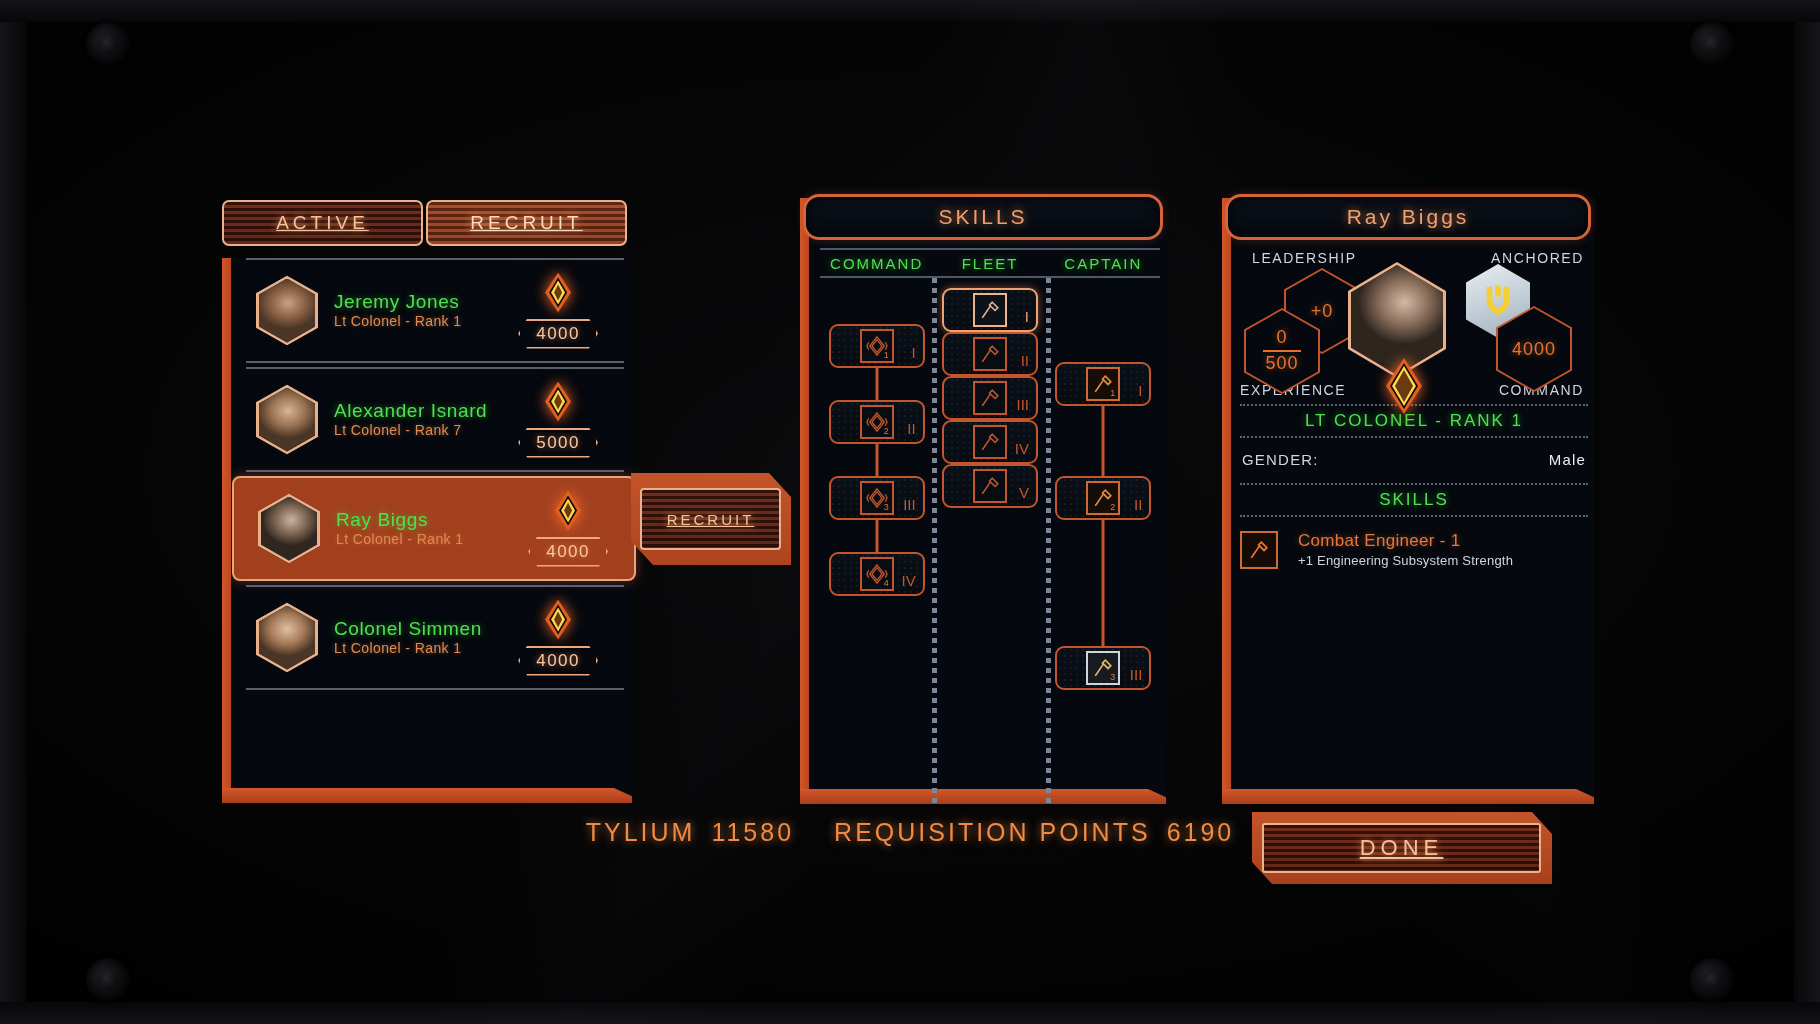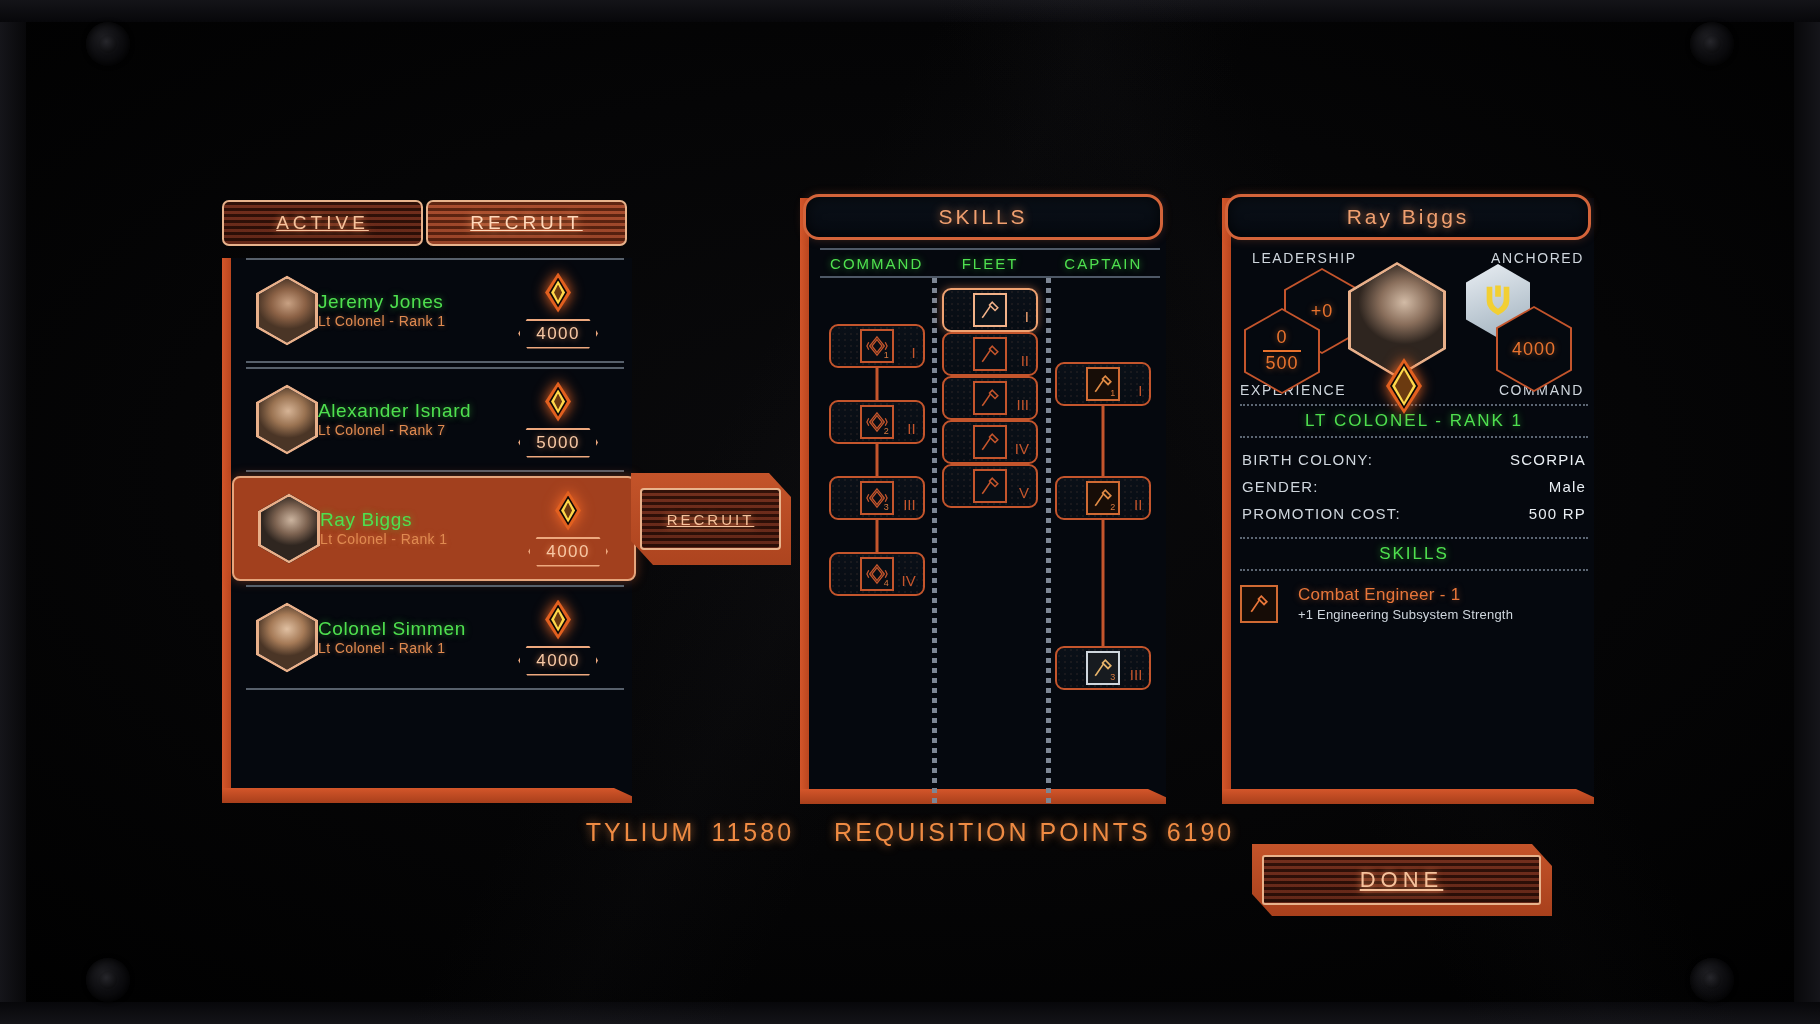--- a/index.html
+++ b/index.html
@@ -139,21 +139,21 @@
     width:62px; height:70px; flex:0 0 62px;
     clip-path: polygon(50% 0,100% 25%,100% 75%,50% 100%,0 75%,0 25%);
     background:#0c1118; position:relative;
     filter: drop-shadow(0 0 1px #e9b08a);
   }
   .avatar .face{ position:absolute; inset:3px;
     clip-path: polygon(50% 0,100% 25%,100% 75%,50% 100%,0 75%,0 25%); }
   .avatar .ring{ position:absolute; inset:0;
     clip-path: polygon(50% 0,100% 25%,100% 75%,50% 100%,0 75%,0 25%);
     background:#e9b08a; z-index:-1; }
-  .who{ }
+  .who{ margin-left:16px; }
   .who .nm{ color:#4fe04f; font-size:19px; letter-spacing:.6px;
             text-shadow:0 0 7px rgba(60,230,60,.55); line-height:1.05; }
   .who .rk{ color:#e08a50; font-size:14px; letter-spacing:.4px;
             text-shadow:0 0 5px rgba(224,138,80,.5); margin-top:1px; }
   .rowright{ margin-left:auto; margin-right:26px; display:flex;
              flex-direction:column; align-items:center; gap:6px; }
   .diamond{
     width:26px; height:40px; position:relative;
     display:flex; align-items:center; justify-content:center;
     filter: drop-shadow(0 0 7px rgba(255,110,40,.95));
@@ -276,21 +276,21 @@
   .skillitem{ display:flex; gap:20px; align-items:flex-start; margin-top:14px; }
   .skillitem .box{
     width:38px; height:38px; border:2px solid #d06a33; background:#160c06;
     display:flex; align-items:center; justify-content:center; flex:0 0 38px;
   }
   .skillitem .nm{ color:#e8763a; font-size:17px; letter-spacing:.3px;
     text-shadow:0 0 6px rgba(232,118,58,.5); }
   .skillitem .ds{ color:#cfd6dd; font-size:13px; letter-spacing:.2px; margin-top:2px; }
 
   
-  #donewrap{ position:absolute; left:1252px; top:844px; width:300px; height:72px; }
+  #donewrap{ position:absolute; left:1252px; top:812px; width:300px; height:72px; }
   #done-plate{ position:absolute; inset:0;
     background: linear-gradient(180deg,#c4542a,#a8401c);
     clip-path: polygon(0 0, calc(100% - 20px) 0, 100% 22px, 100% 100%, 20px 100%, 0 calc(100% - 22px)); }
   #done-btn{ position:absolute; left:10px; top:11px; right:11px; bottom:11px; border-radius:3px; }
   #done-btn .lbl{ font-size:22px; letter-spacing:5px; }
 
   
   #resources{
     position:absolute; left:0; right:0; top:818px;
     display:flex; justify-content:center; gap:40px;
@@ -661,30 +661,22 @@
           </div>
       </div>
     </div>
 
     <div class="rankbar">
       <span class="t">LT COLONEL - RANK 1</span>
     </div>
 
     <div style="margin-top:8px;">
       <div class="srow">
-        <span>BIRTH COLONY:</span>
-        <span class="rv">SCORPIA</span>
-      </div>
-      <div class="srow">
         <span>GENDER:</span>
         <span class="rv">Male</span>
-      </div>
-      <div class="srow">
-        <span>PROMOTION COST:</span>
-        <span class="rv">500 RP</span>
       </div>
     </div>
 
     <div class="rankbar" style="margin-top:10px;">
       <span class="t">SKILLS</span>
     </div>
 
     <div class="skillitem">
       <div class="box">
         <svg width="22" height="22" viewBox="0 0 24 24" fill="none" stroke="#e8763a" stroke-width="1.9">

